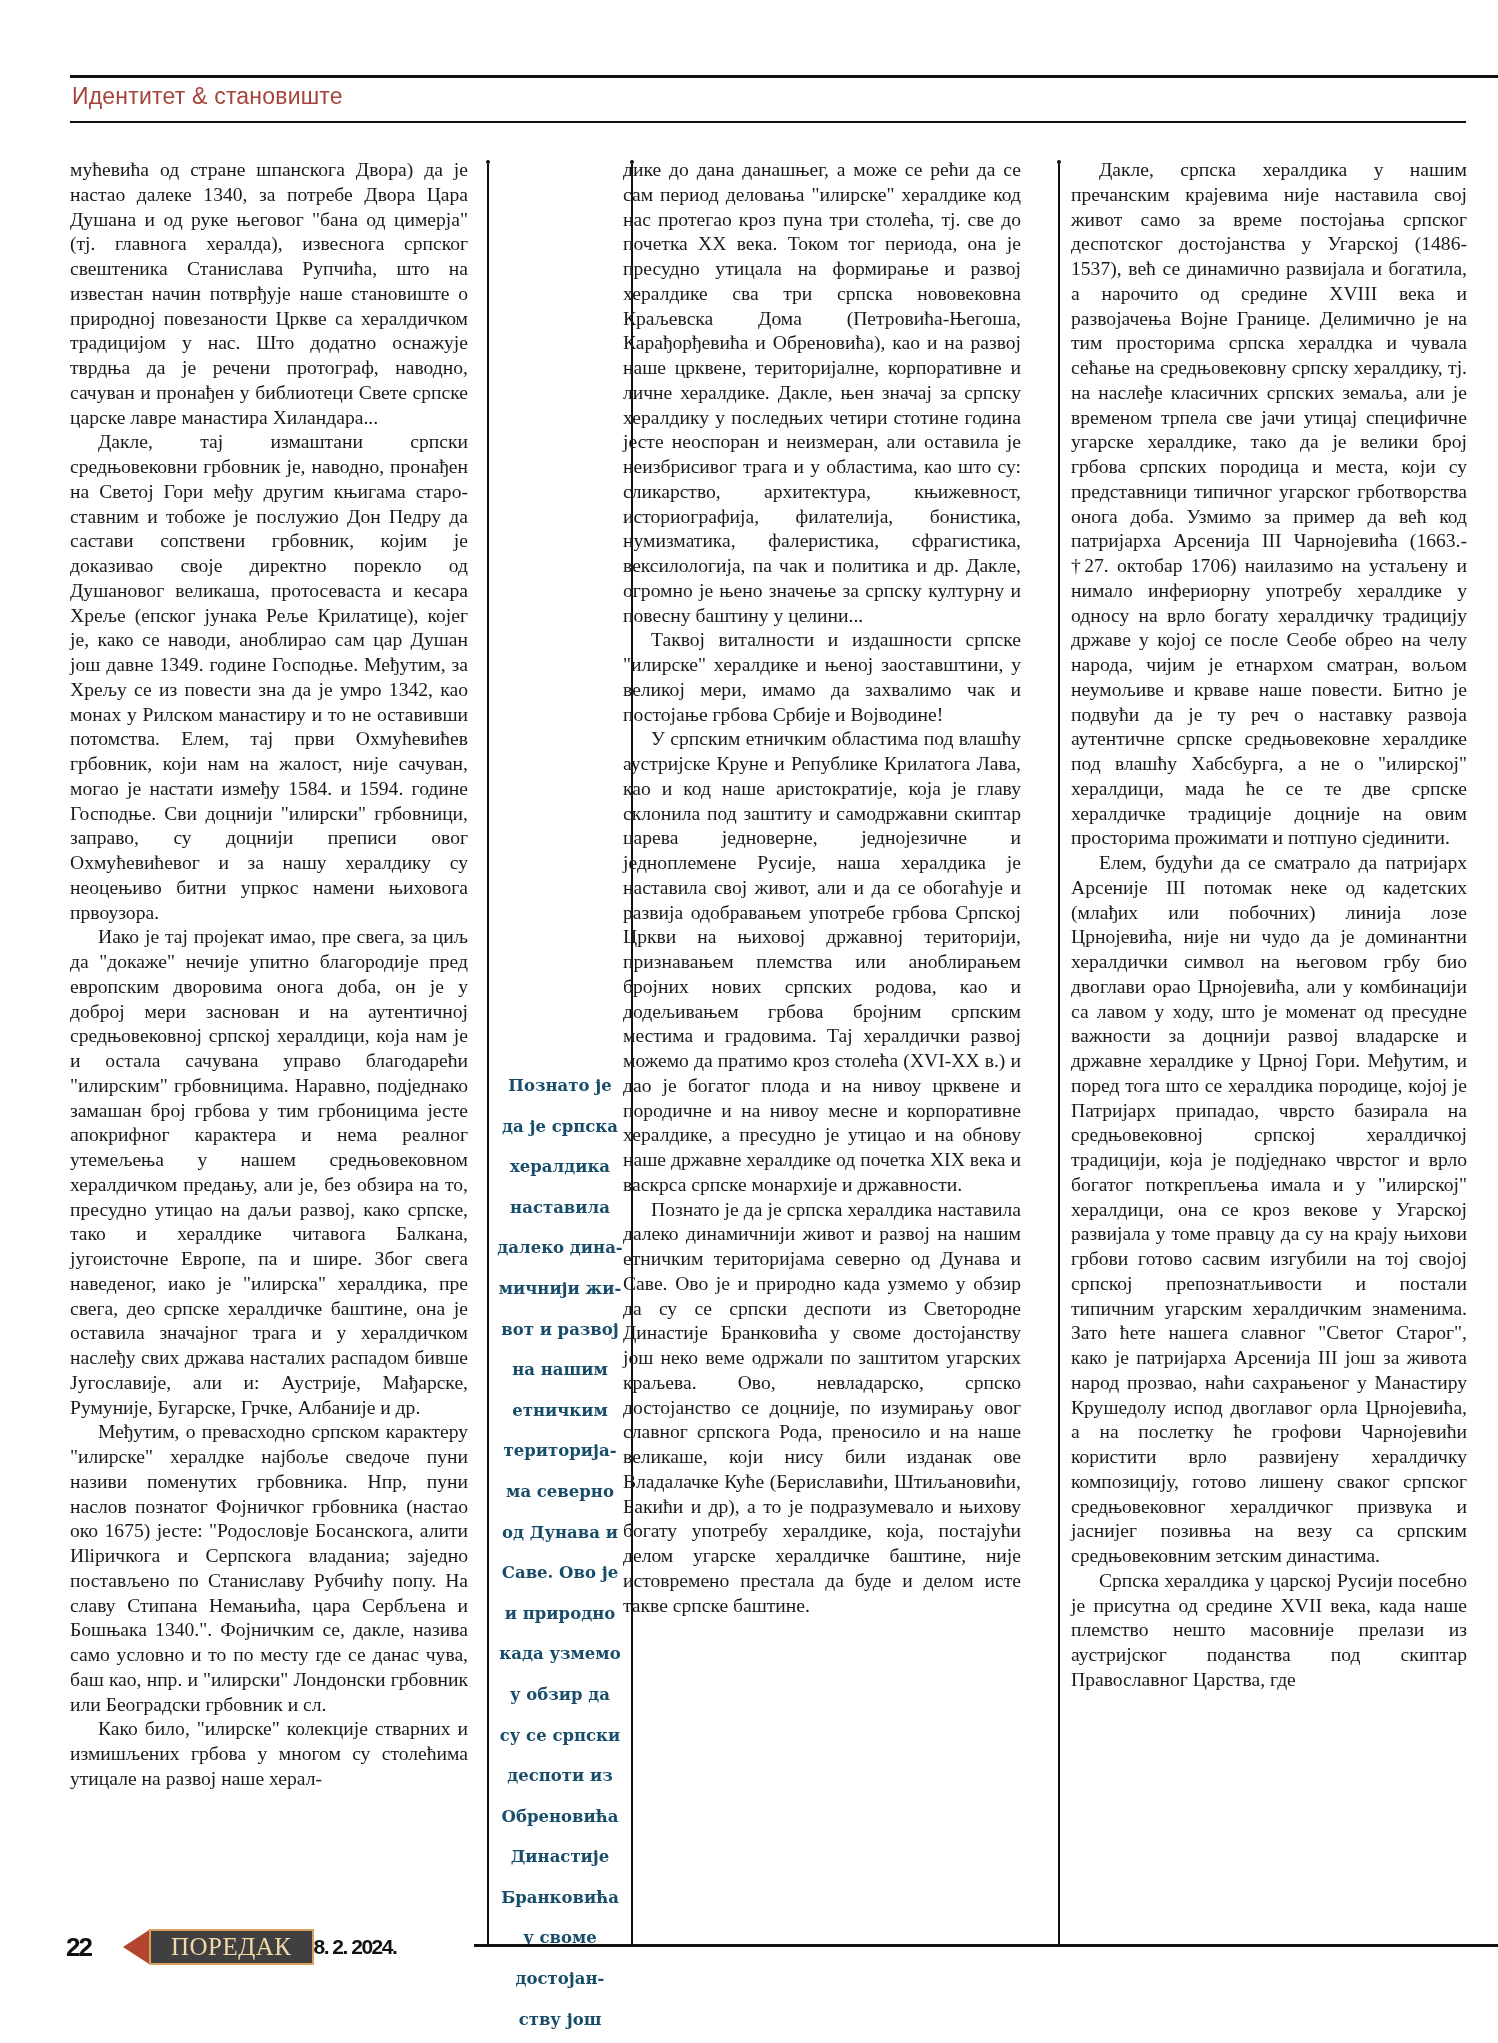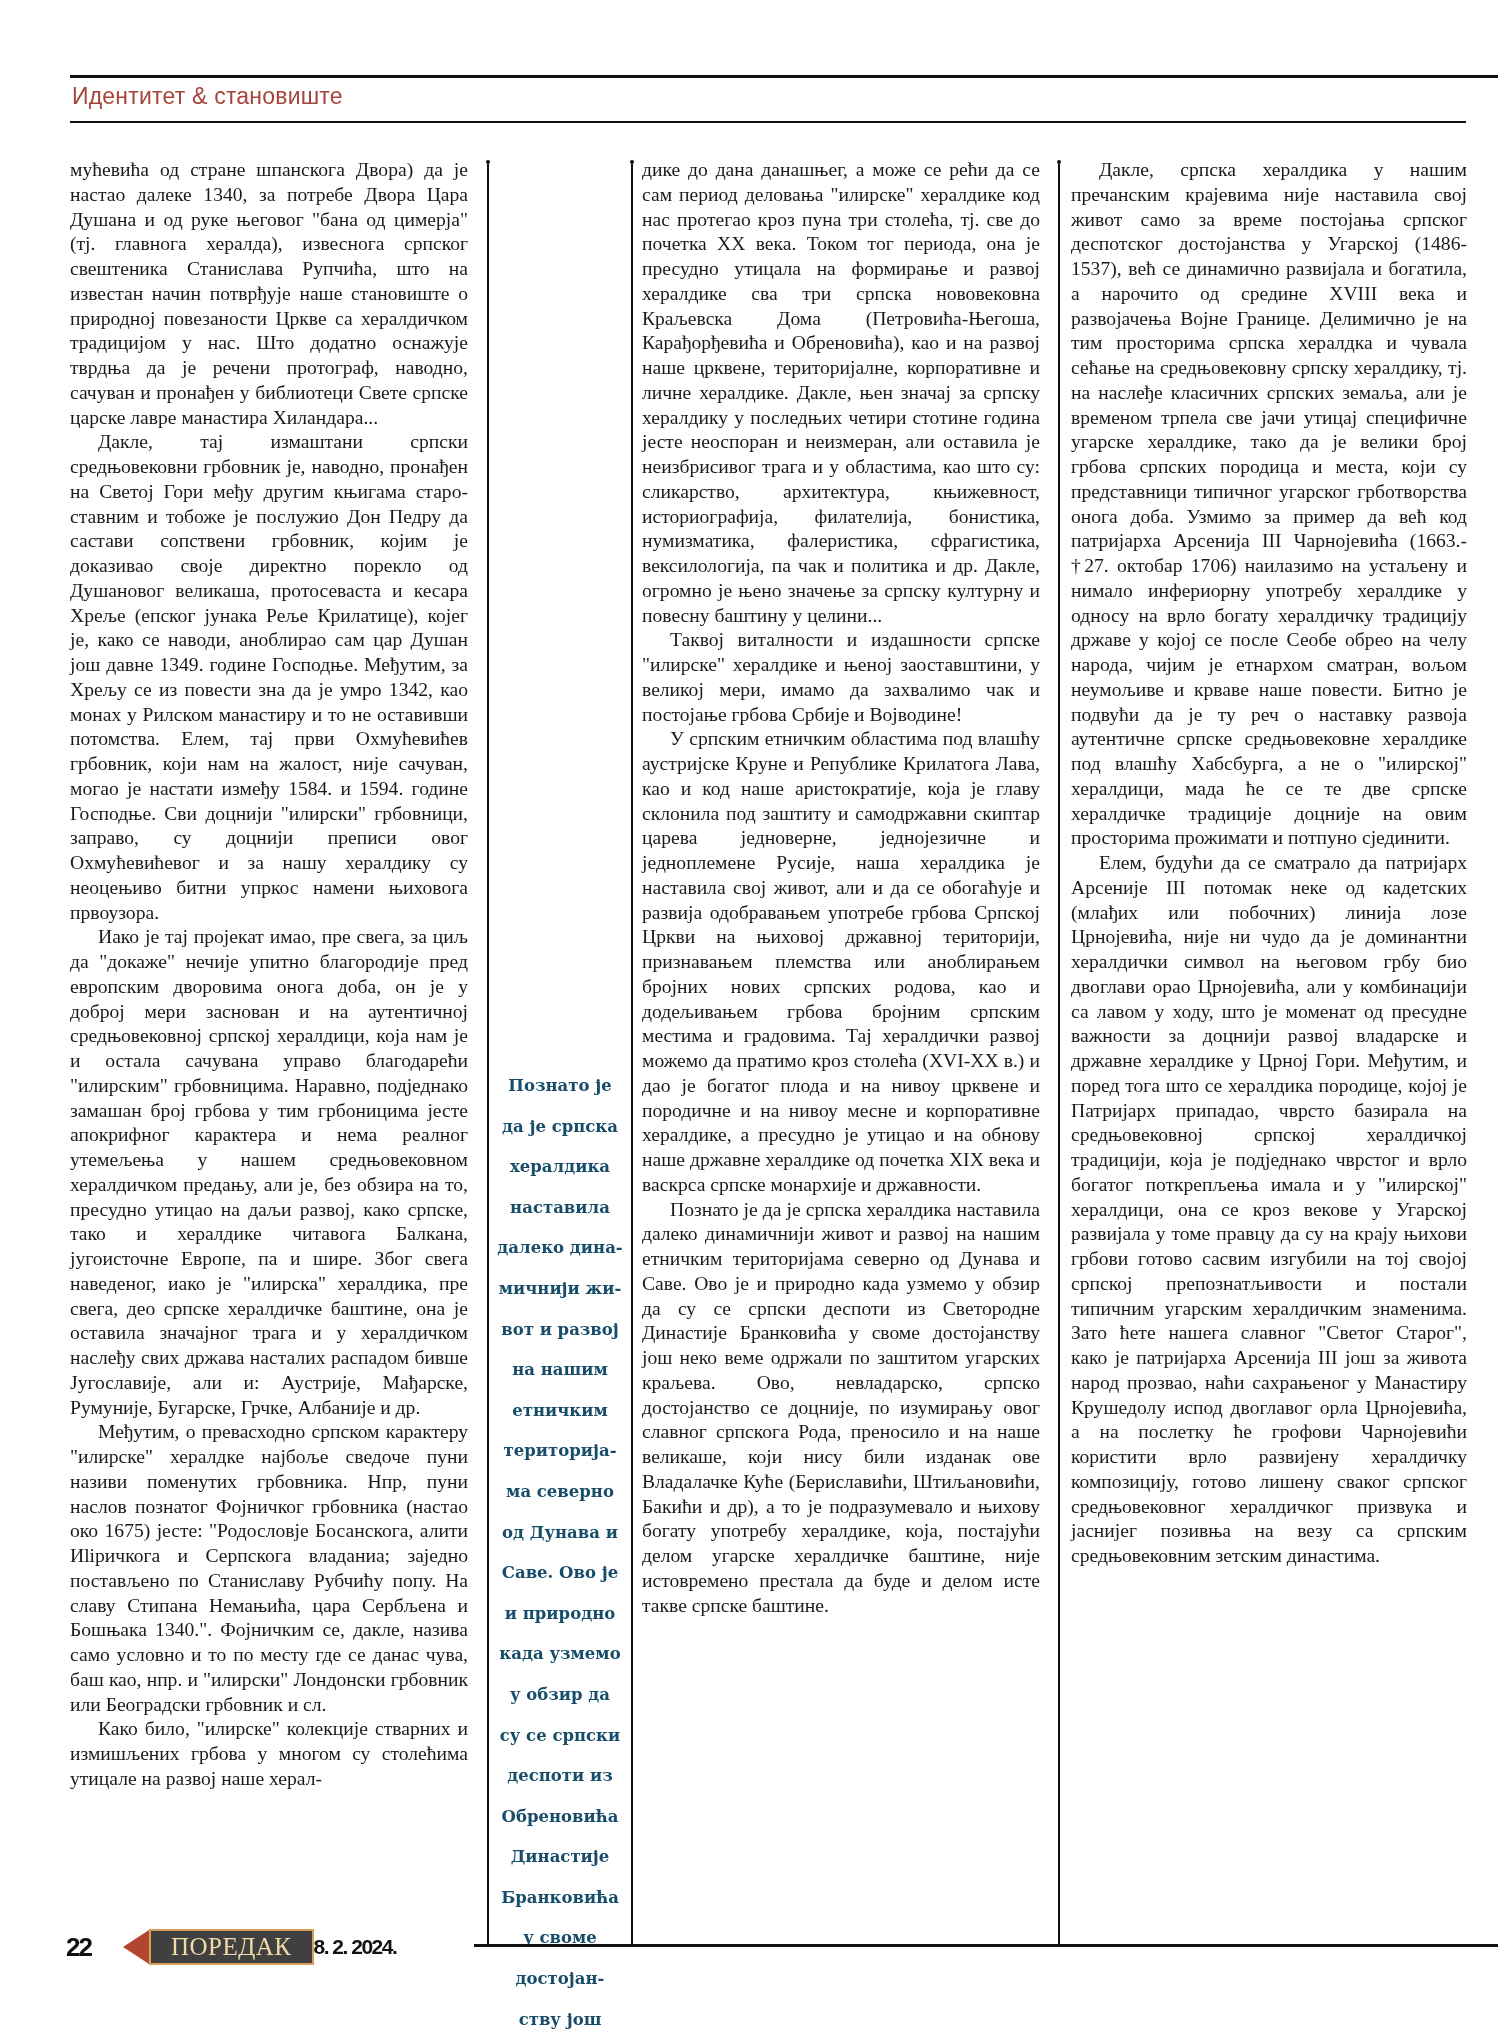--- a/index.html
+++ b/index.html
@@ -5,21 +5,21 @@
     html, body { margin: 0; padding: 0; background: #ffffff; }
     body { width: 1498px; height: 2043px; position: relative; overflow: hidden; font-family: "Liberation Serif", serif; color: #1a1a1a; }
     .rule-top { position: absolute; left: 70px; top: 75px; width: 1428px; height: 3px; background: #111; }
     .section-title { position: absolute; left: 72px; top: 83px; font-family: "Liberation Sans", sans-serif; font-size: 23px; color: #a4443a; letter-spacing: 0.2px; }
     .rule-sub { position: absolute; left: 70px; top: 121px; width: 1396px; height: 2px; background: #111; }
 
     .col { position: absolute; top: 158px; font-size: 19.6px; line-height: 24.75px; text-align: justify; hyphens: manual; }
     .col p { margin: 0; text-indent: 28px; }
     .col p.cont { text-indent: 0; }
     #col1 { left: 70px; width: 398px; }
-    #col3 { left: 642px; width: 398px; }
+    #col3 { left: 623px; width: 398px; }
     #col4 { left: 1071px; width: 396px; }
 
     .vline { position: absolute; width: 2px; background: #111; }
     .vline::before { content: ""; position: absolute; top: -4px; left: -1px; width: 4px; height: 4px; border-radius: 2px; background: #111; }
 
     .quote-box { position: absolute; left: 490px; top: 1058px; width: 140px; text-align: center; }
     .quote-mark { font-family: "DejaVu Serif", serif; font-weight: bold; color: #184d6a; font-size: 150px; line-height: 100px; height: 110px; letter-spacing: -6px; }
     .quote-text { margin-top: 14px; font-family: "DejaVu Serif", serif; font-weight: bold; color: #184d6a; font-size: 16.5px; line-height: 24.6px; }
     .quote-text span { display: block; white-space: nowrap; margin-top: 16px; }
 
@@ -90,20 +90,21 @@
   <p>Таквој виталности и издашности српске "илирске" хералдике и њеној заоставштини, у великој мери, имамо да захвалимо чак и постојање грбова Србије и Војводине!</p>
   <p>У српским етничким областима под влашћу аустријске Круне и Републике Крилатога Лава, као и код наше аристократије, која је главу склонила под заштиту и самодржавни скиптар царева једноверне, једнојезичне и једноплемене Русије, наша хералдика је наставила свој живот, али и да се обогаћује и развија одобравањем употребе грбова Српској Цркви на њиховој државној територији, признавањем племства или аноблирањем бројних нових српских родова, као и додељивањем грбова бројним српским местима и градовима. Тај хералдички развој можемо да пратимо кроз столећа (XVI-XX в.) и дао је богатог плода и на нивоу црквене и породичне и на нивоу месне и корпоративне хералдике, а пресудно је утицао и на обнову наше државне хералдике од почетка XIX века и васкрса српске монархије и државности.</p>
   <p>Познато је да је српска хералдика наставила далеко динамичнији живот и развој на нашим етничким територијама северно од Дунава и Саве. Ово је и природно када узмемо у обзир да су се српски деспоти из Светородне Династије Бранковића у своме достојанству још неко веме одржали по заштитом угарских краљева. Ово, невладарско, српско достојанство се доцније, по изумирању овог славног српскога Рода, преносило и на наше великаше, који нису били изданак ове Владалачке Куће (Бериславићи, Штиљановићи, Бакићи и др), а то је подразумевало и њихову богату употребу хералдике, која, постајући делом угарске хералдичке баштине, није истовремено престала да буде и делом исте такве српске баштине.</p>
 </div>
 
 <div class="vline" style="left:1058px; top:164px; height:1782px;"></div>
 
 <div id="col4" class="col">
   <p>Дакле, српска хералдика у нашим пречанским крајевима није наставила свој живот само за време постојања српског деспотског достојанства у Угарској (1486-1537), већ се динамично развијала и богатила, а нарочито од средине XVIII века и развојачења Војне Границе. Делимично је на тим просторима српска хералдка и чувала сећање на средњовековну српску хералдику, тј. на наслеђе класичних српских земаља, али је временом трпела све јачи утицај специфичне угарске хералдике, тако да је велики број грбова српских породица и места, који су представници типичног угарског грбoтворства онога доба. Узмимо за пример да већ код патријарха Арсенија III Чарнојевића (1663.-†27. октобар 1706) наилазимо на устаљену и нимало инфериорну употребу хералдике у односу на врло богату хералдичку традицију државе у којој се после Сеобе обрео на челу народа, чијим је етнархом сматран, вољом неумољиве и крваве наше повести. Битно је подвући да је ту реч о наставку развоја аутентичне српске средњовековне хералдике под влашћу Хабсбурга, а не о "илирској" хералдици, мада ће се те две српске хералдичке традиције доцније на овим просторима прожимати и потпуно сјединити.</p>
   <p>Елем, будући да се сматрало да патријарх Арсеније III потомак неке од кадетских (млађих или побочних) линија лозе Црнојевића, није ни чудо да је доминантни хералдички символ на његовом грбу био двоглави орао Црнојевића, али у комбинацији са лавом у ходу, што је моменат од пресудне важности за доцнији развој владарске и државне хералдике у Црној Гори. Међутим, и поред тога што се хералдика породице, којој је Патријарх припадао, чврсто базирала на средњовековној српској хералдичкој традицији, која је подједнако чврстог и врло богатог поткрепљења имала и у "илирској" хералдици, она се кроз векове у Угарској развијала у томе правцу да су на крају њихови грбови готово сасвим изгубили на тој својој српској препознатљивости и постали типичним угарским хералдичким знаменима. Зато ћете нашега славног "Светог Старог", како је патријарха Арсенија III још за живота народ прозвао, наћи сахрањеног у Манастиру Крушедолу испод двоглавог орла Црнојевића, а на послетку ће грофови Чарнојевићи користити врло развијену хералдичку композицију, готово лишену сваког српског средњовековног хералдичког призвука и јаснијег позивња на везу са српским средњовековним зетским династима.</p>
+  <p>Српска хералдика у царској Русији посебно је присутна од средине XVII века, када наше племство нешто масовније прелази из аустријског поданства под скиптар Православног Царства, где</p>
 </div>
 
 <div class="rule-bottom"></div>
 
 <div class="footer">
   <span class="page-num">22</span>
   <span class="logo">
     <span class="logo-arrow"></span>
     <span class="logo-box">ПОРЕДАК</span>
   </span>

